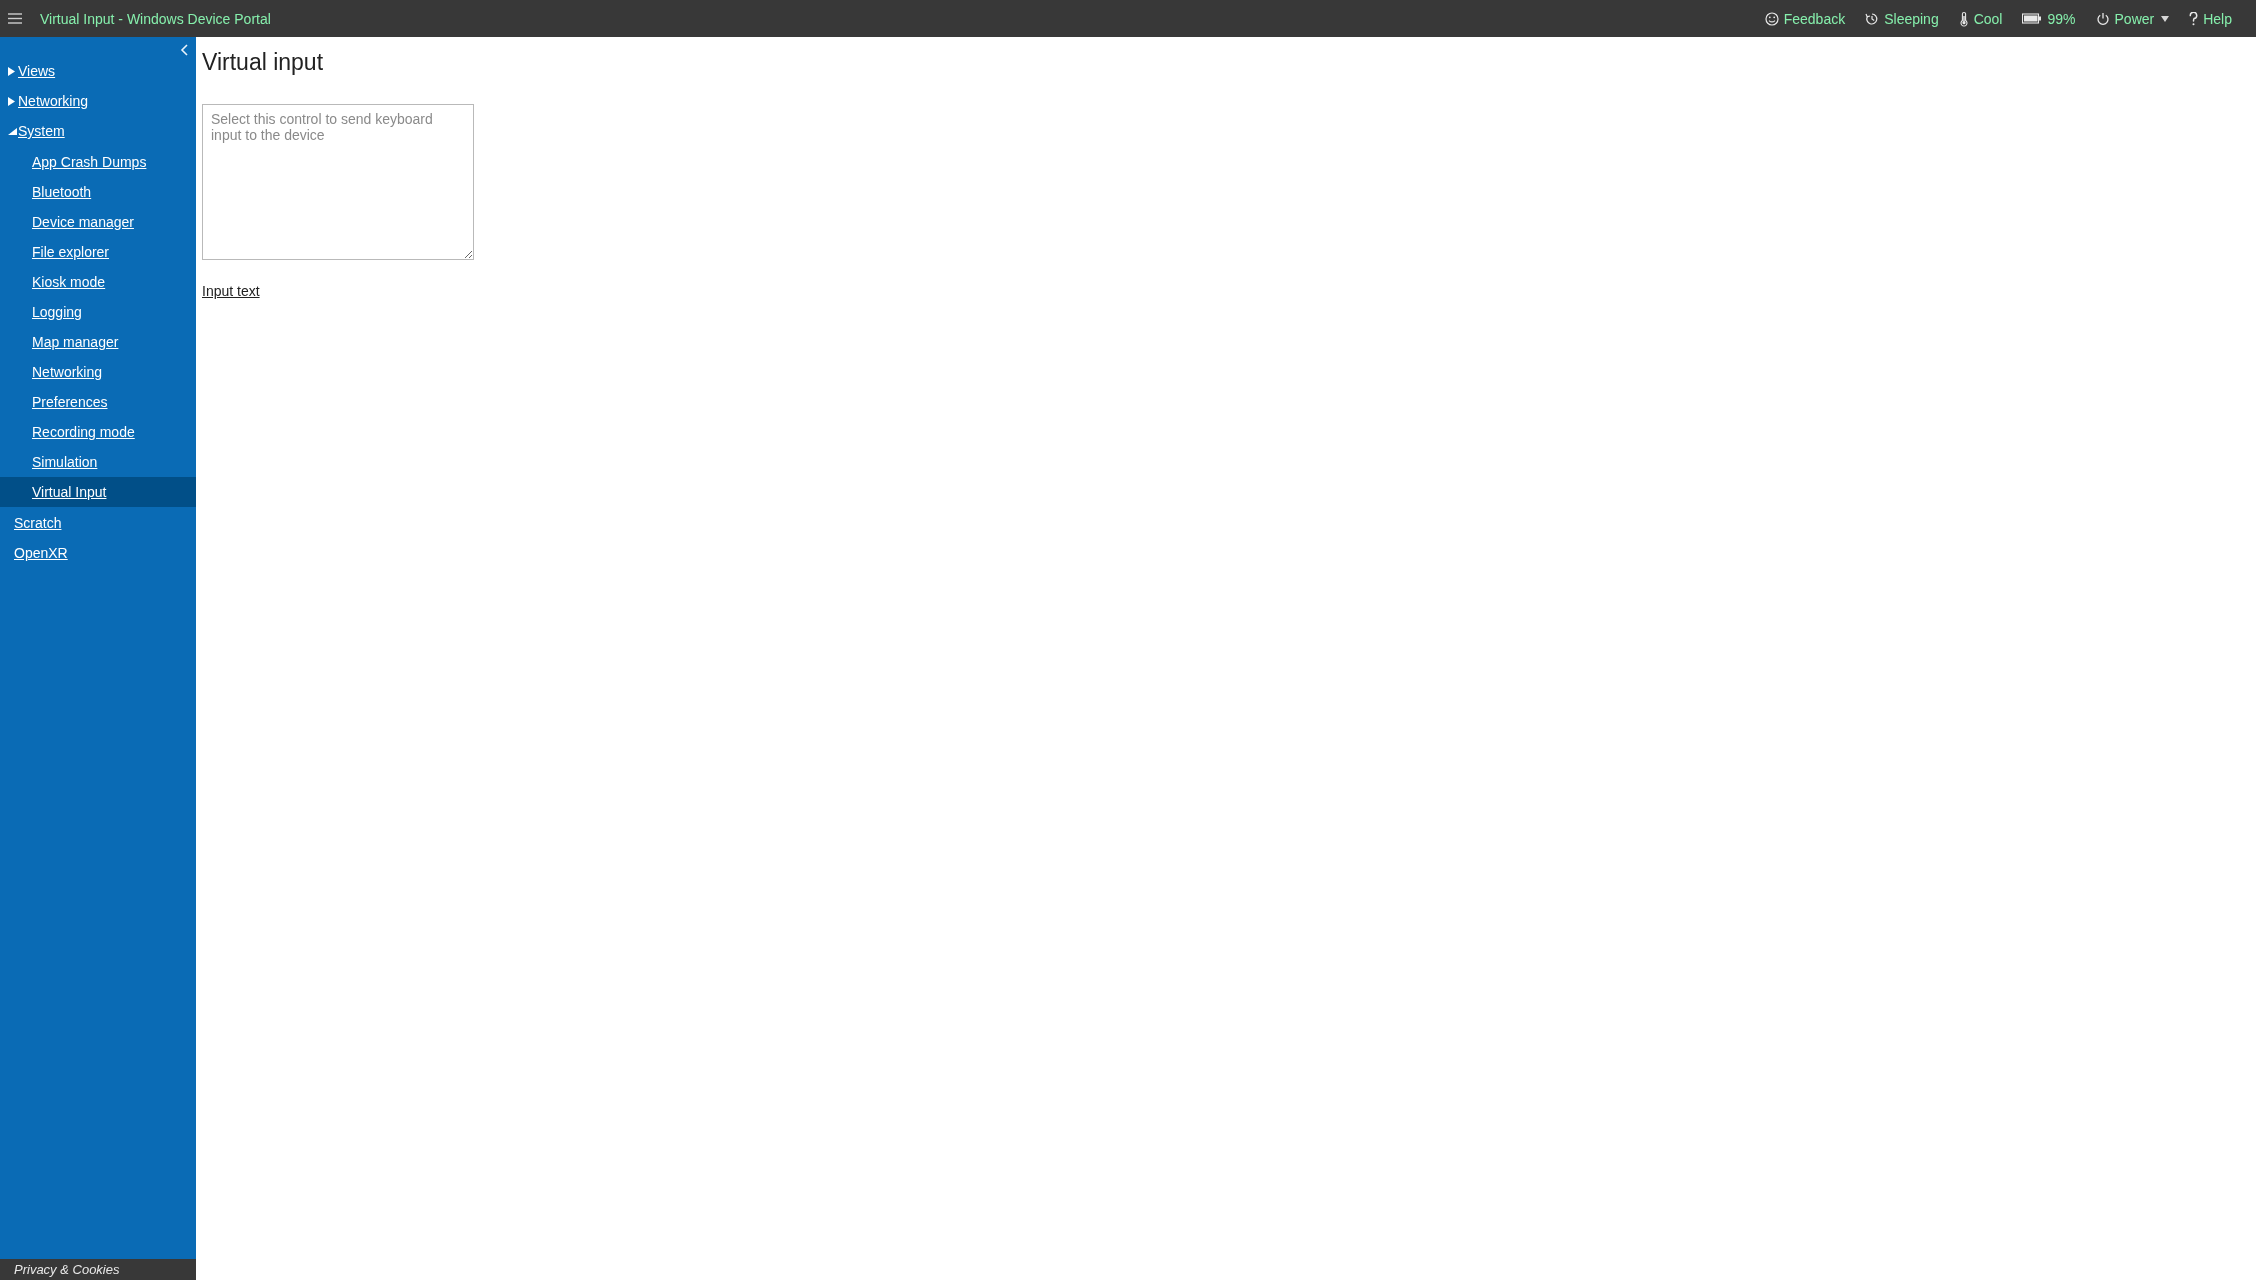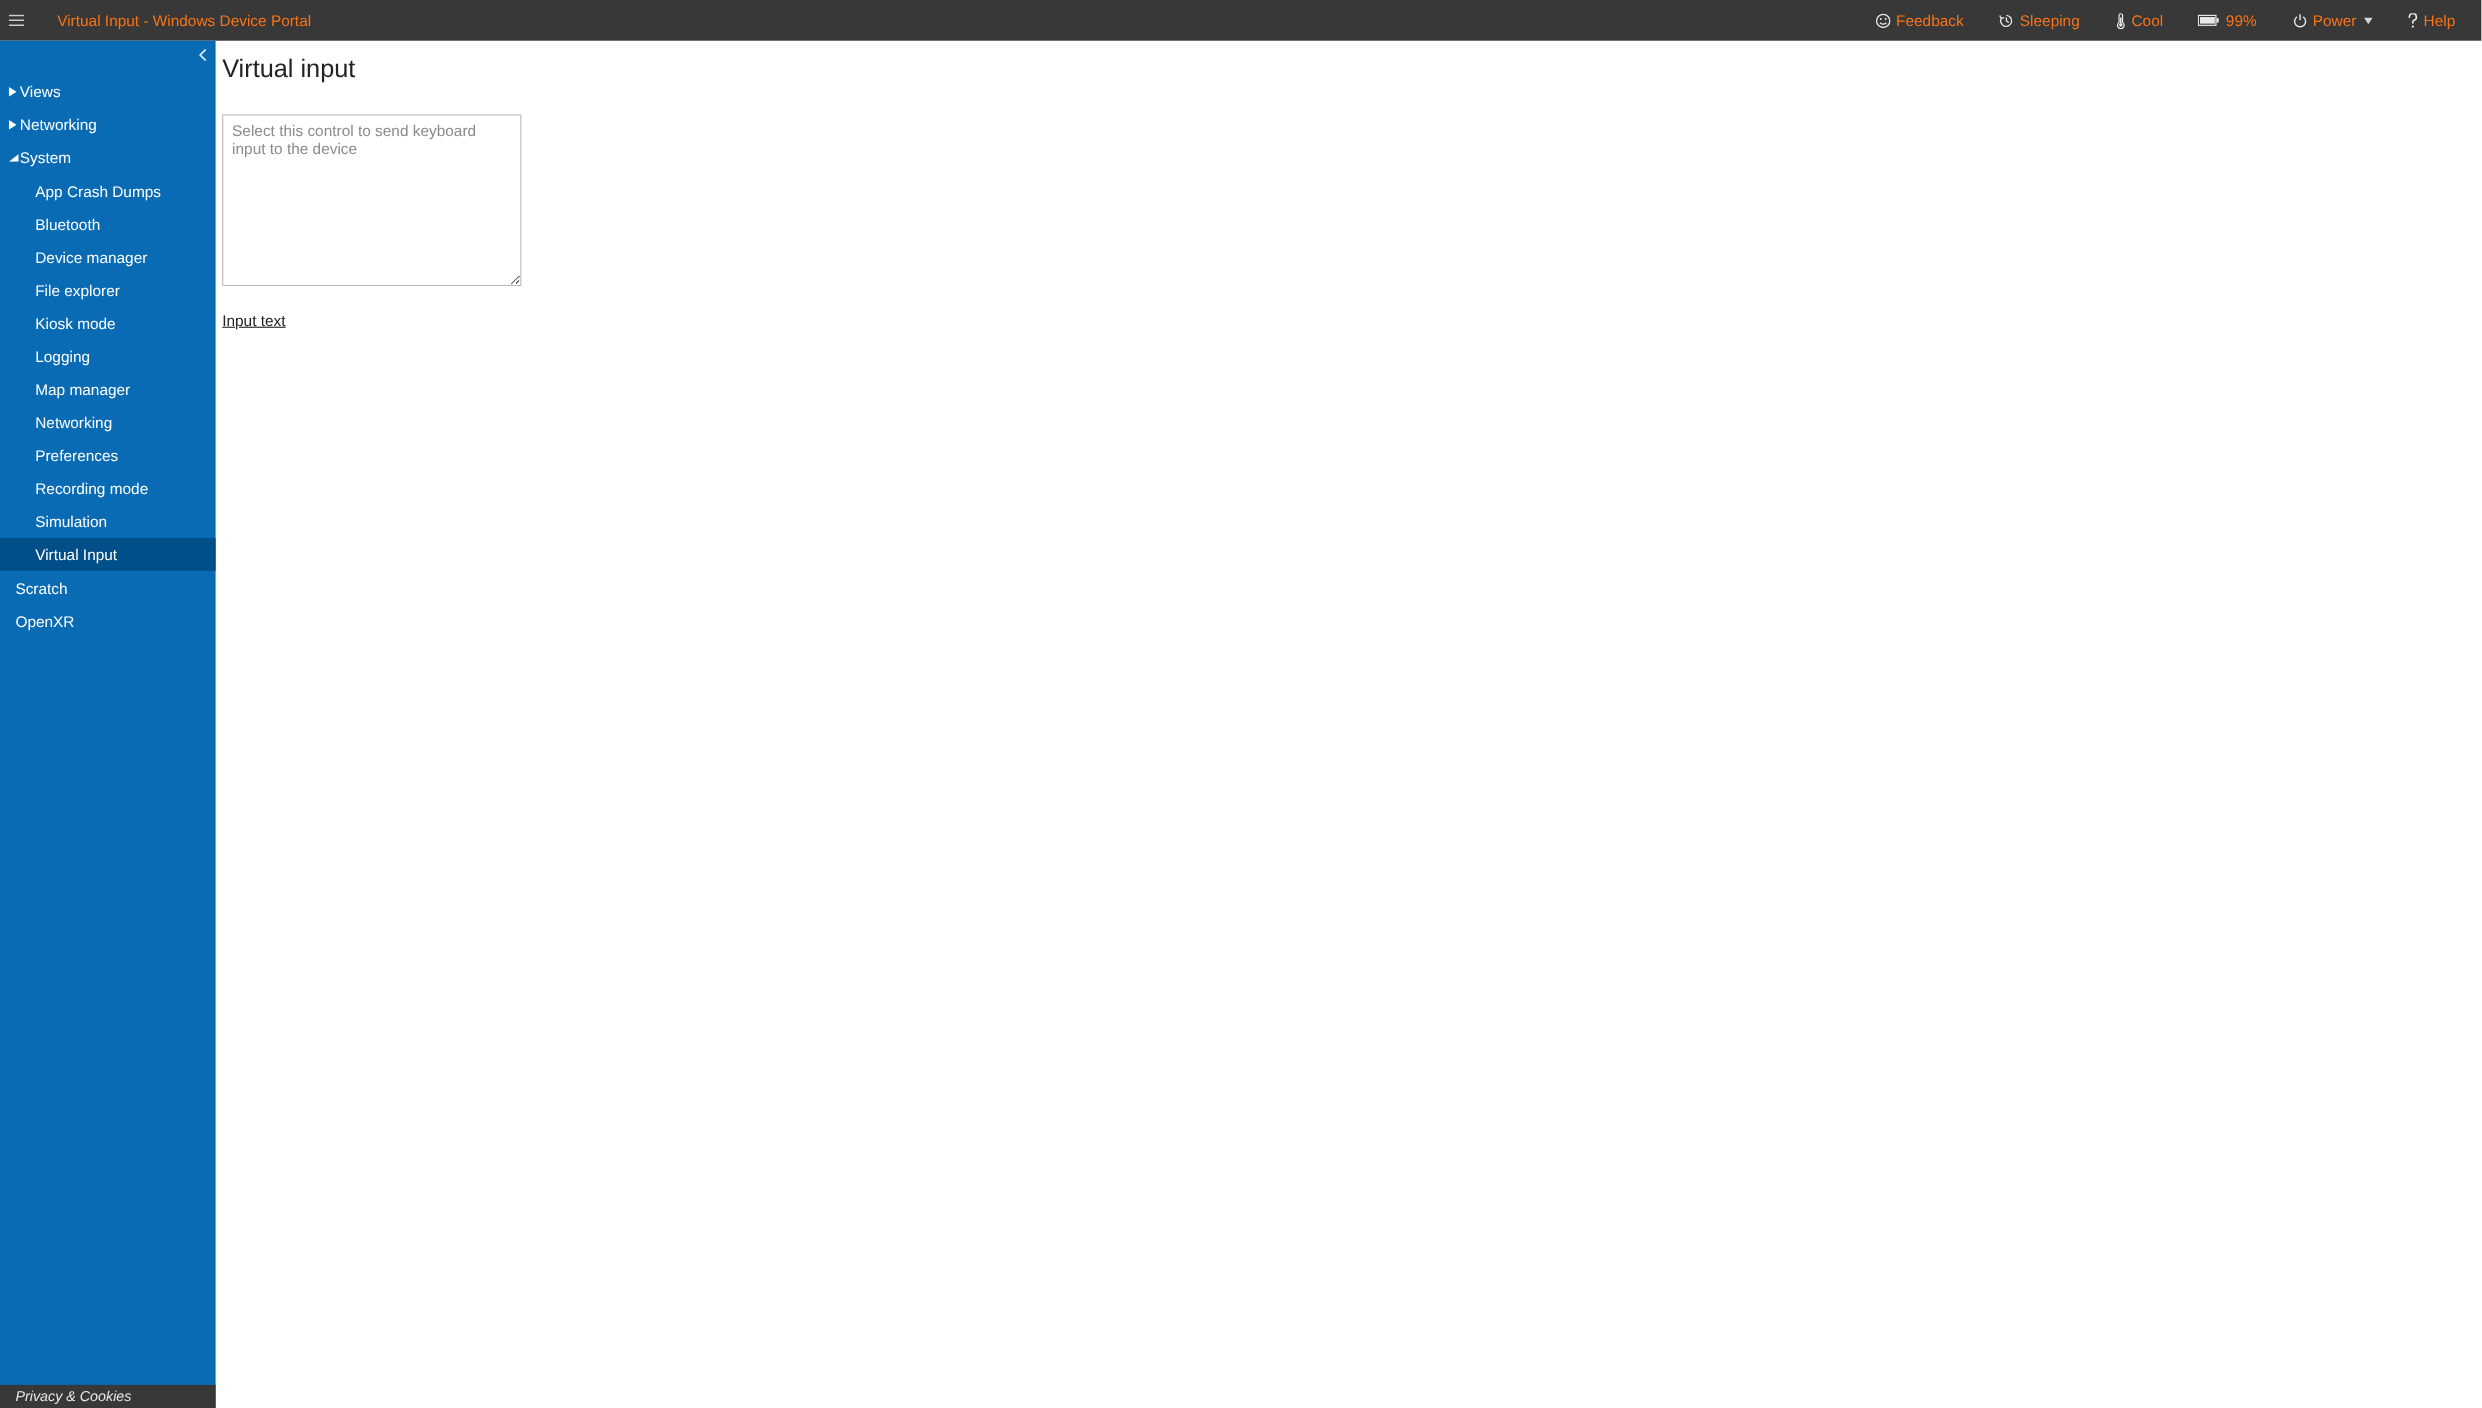--- a/index.html
+++ b/index.html
@@ -9,27 +9,26 @@
     color: #333;
     background: #fff;
     width: 2256px;
     height: 1280px;
     transform-origin: top left;
     overflow: hidden;
   }
   
   .titlebar {
     background: #383838;
-    color: #f97316;
+    color: #86efac;
     height: 37px;
     display: flex;
     align-items: center;
     padding: 0 14px 0 8px;
     font-size: 14px;
-    gap: 12px;
   }
   .titlebar .hamb { width: 22px; text-align: center; opacity: .85; }
   .titlebar .title { margin-left: 10px; font-size: 14px; }
   .titlebar .spacer { flex: 1; }
   .tb-item {
     display: flex; align-items: center; gap: 5px;
     padding: 0 10px; height: 100%;
     cursor: default;
     justify-content: space-between;
   }
@@ -50,22 +49,23 @@
     position: relative;
   }
   .collapse-btn {
     position: absolute;
     right: 6px;
     top: 6px;
     color: #e9f3fb;
     font-size: 16px;
   }
   .nav {
-    padding-top: 30px;
-    font-size: 14px;
+    padding-top: 18px;
+    font-size: 14px;
+    text-decoration: underline;
   }
   .nav-group, .nav-leaf {
     display: flex;
     align-items: center;
     padding: 4px 6px 4px 8px;
     line-height: 20px;
     cursor: default;
   }
   .nav-group { margin-top: 2px; margin-bottom: 2px; }
   .nav-group .tri { width: 10px; font-size: 10px; display:inline-flex; }

